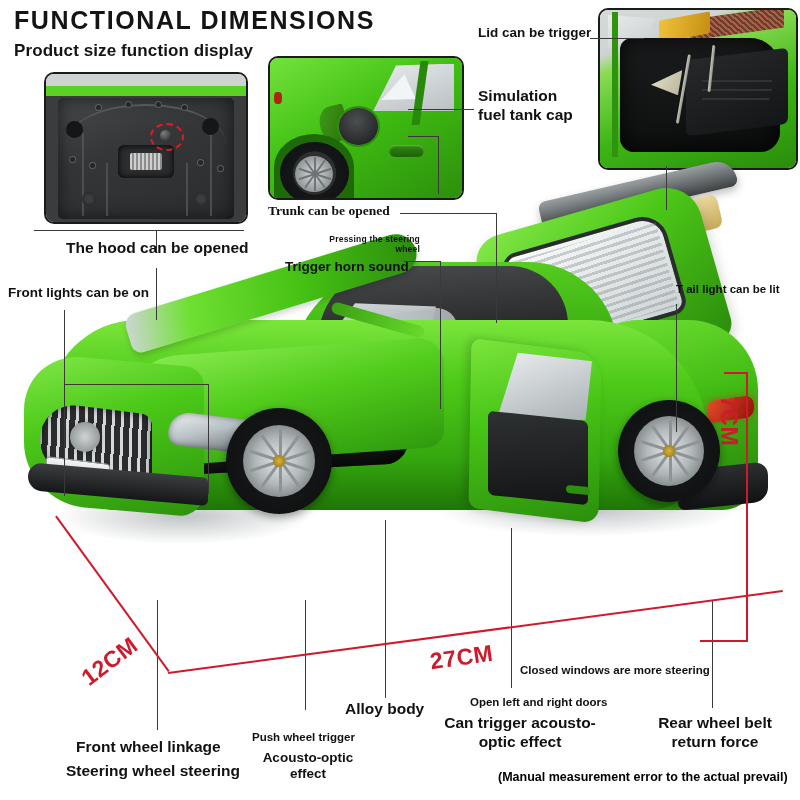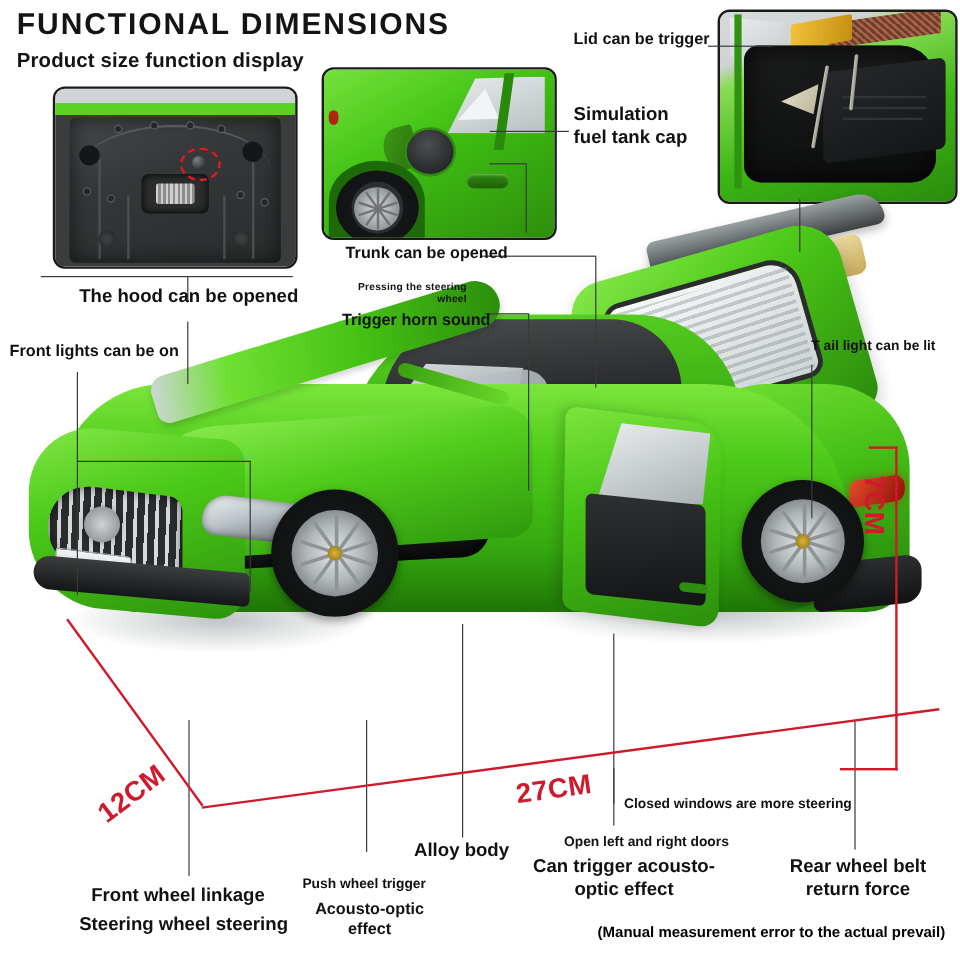--- a/index.html
+++ b/index.html
@@ -444,23 +444,23 @@
 
   <div class="lbl sz-md" style="left:478px;top:25px;">Lid can be trigger</div>
 
   <div class="lbl sz-lg" style="left:478px;top:87px;">Simulation
 fuel tank cap</div>
 
   <div class="lbl sz-lg" style="left:66px;top:239px;">The hood can be opened</div>
 
   <div class="lbl sz-md" style="left:8px;top:285px;">Front lights can be on</div>
 
-  <div class="lbl sz-md" style="left:288px;top:203px;">Trunk can be opened</div>
-
-  <div class="lbl sz-xs rt" style="left:293px;top:234px;width:96px;">Pressing the steering
+  <div class="lbl sz-md" style="left:268px;top:203px;font-family:Liberation Serif, serif;">Trunk can be opened</div>
+
+  <div class="lbl sz-xs rt" style="left:324px;top:234px;width:96px;">Pressing the steering
 wheel</div>
 
   <div class="lbl sz-md" style="left:285px;top:259px;">Trigger horn sound</div>
 
   <div class="lbl sz-sm" style="left:676px;top:283px;">T ail light can be lit</div>
 
   <div class="lbl sz-lg" style="left:345px;top:700px;">Alloy body</div>
 
   <div class="lbl sz-lg" style="left:76px;top:738px;">Front wheel linkage</div>
   <div class="lbl sz-lg" style="left:66px;top:762px;">Steering wheel steering</div>

